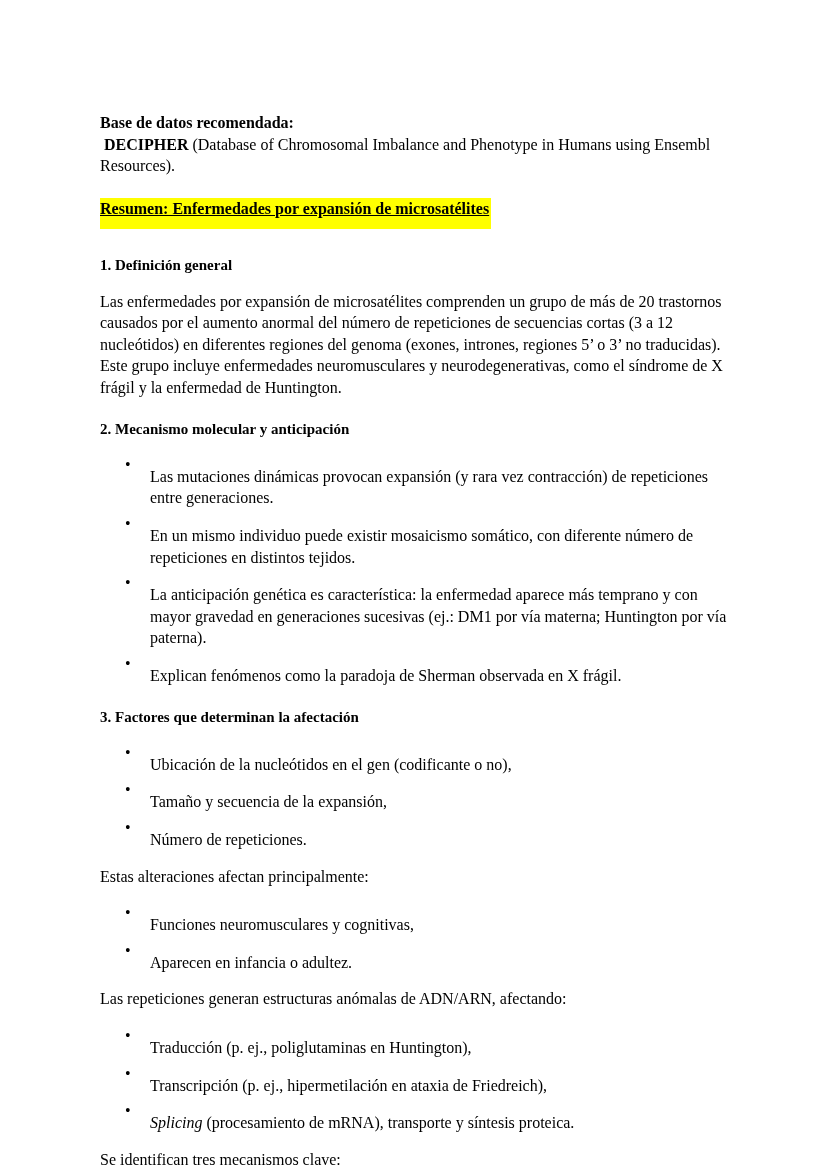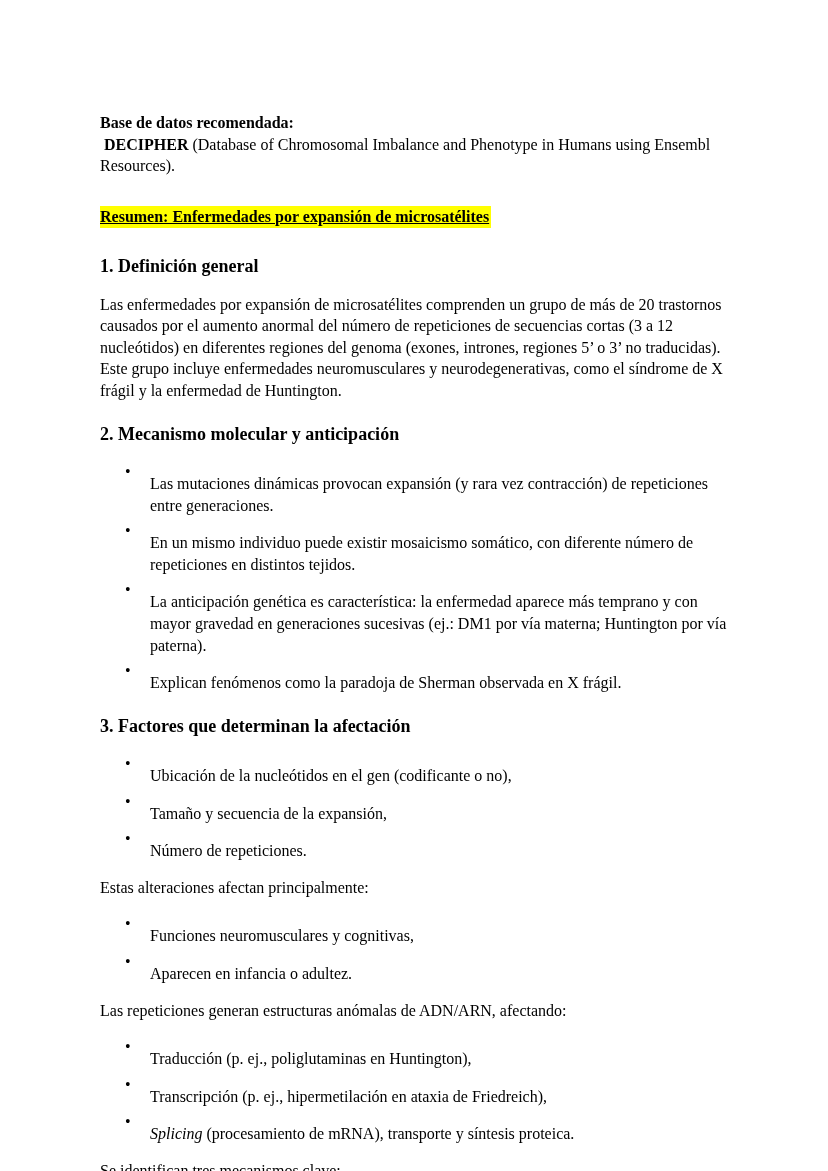--- a/index.html
+++ b/index.html
@@ -23,31 +23,31 @@
     height: 1171px;
     padding: 97px 100px 40px 100px;
     border-radius: 31px;
   }
   p, .para {
     margin: 15px 0;
   }
   .heading {
     font-weight: bold;
     margin: 20px 0 15px 0;
-    font-size: 18px;
+    font-size: 15px;
   }
   .bold { font-weight: bold; }
   .italic { font-style: italic; }
   .highlight-title {
     display: inline-block;
     background: #ffff00;
     font-weight: bold;
     text-decoration: underline;
-    margin: 14px 0 6px 0;
-    padding: 0 2px 1px 0;
+    margin: 6px 0 6px 0;
+    padding: 0 2px 10px 0;
   }
   ul.bullet-list {
     list-style: none;
     margin: 15px 0;
     padding: 0 0 0 25px;
   }
   ul.bullet-list li {
     display: flex;
     margin: 0 0 4px 0;
   }

